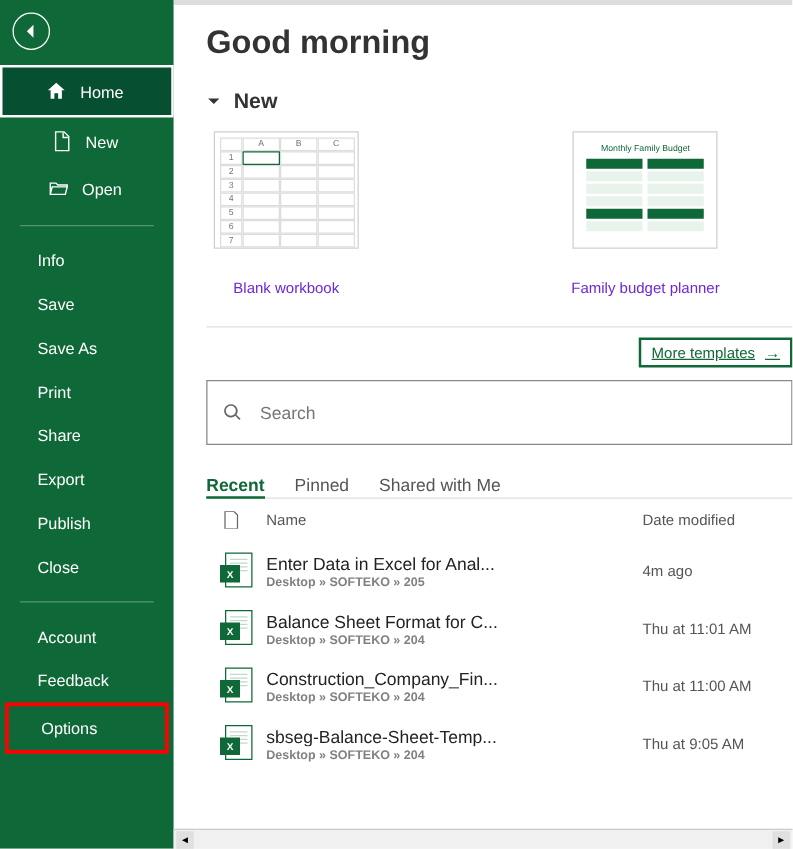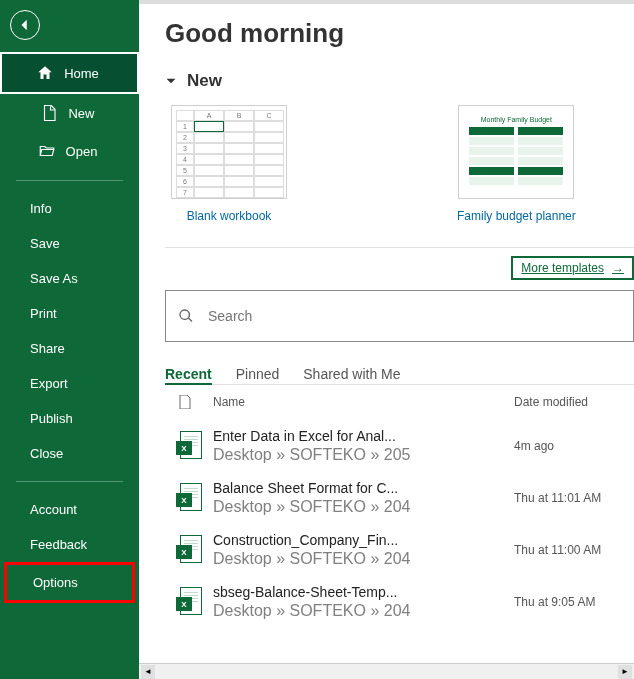--- a/index.html
+++ b/index.html
@@ -22,21 +22,21 @@
 .greeting { font-size: 26px; font-weight: 600; color: #333; padding: 14px 0 10px 26px; }
 
 .section { padding: 0 0 0 26px; }
 .section-head { display: flex; align-items: center; gap: 10px; margin: 12px 0 14px 0; cursor: pointer; }
 .section-head svg { width: 12px; height: 12px; fill: #333; }
 .section-head span { font-size: 17px; font-weight: 600; color: #333; }
 
 .templates { display: flex; gap: 170px; padding-left: 6px; }
 .template { display: flex; flex-direction: column; align-items: center; cursor: pointer; }
 .tpl-thumb { width: 116px; height: 94px; border: 1px solid #d0d0d0; background: #fff; padding: 4px; font-size: 7px; color: #888; }
-.tpl-label { font-size: 12px; margin-top: 10px; color: #0369a1; }
+.tpl-label { font-size: 12px; margin-top: 24px; color: #6d28d9; }
 .tpl-blank { display: grid; grid-template-columns: 18px 30px 30px 30px; grid-auto-rows: 11px; }
 .tpl-blank div { border: 0.5px solid #ddd; display:flex; align-items:center; justify-content:center; font-size:7px; color:#777;}
 .tpl-blank .colh { background:#fff; }
 .tpl-blank .sel { border: 1px solid #0e6837; background:#fff;}
 .tpl-budget-img { width:100%; height:100%; background:#fff; padding:6px; }
 .tpl-budget-title { font-size:7px; color:#0e6837; text-align:center; margin-bottom:4px;}
 .tpl-budget-row { display:flex; gap:4px; margin-bottom:2px;}
 .tpl-budget-block { flex:1; height:8px; background:#e8f3ec;}
 .tpl-budget-block.dark { background:#0e6837;}
 
@@ -57,21 +57,21 @@
 .file-header .col-date { width:120px;}
 
 .file-row { display:flex; align-items:center; padding:8px 0; cursor:pointer;}
 .file-icon { width:48px; display:flex; justify-content:center;}
 .file-icon-box { width:26px; height:30px; position:relative;}
 .file-icon-page { width:22px; height:28px; background:#fff; border:1px solid #0e6837; position:absolute; right:0; top:0;}
 .file-icon-page::before{content:'';position:absolute;top:4px;left:3px;right:3px;height:1px;background:#c0dacb;box-shadow:0 3px 0 #c0dacb,0 6px 0 #c0dacb,0 9px 0 #c0dacb;}
 .file-icon-badge { position:absolute; left:0; top:10px; width:16px; height:14px; background:#0e6837; color:#fff; font-size:8px; font-weight:bold; display:flex; align-items:center; justify-content:center;}
 .file-info { flex:1; min-width:0;}
 .file-name { font-size:14px; color:#222; white-space:nowrap; overflow:hidden; text-overflow:ellipsis;}
-.file-path { font-size:16px; color:#808080; margin-top:2px;}
+.file-path { font-size:10px; color:#808080; margin-top:2px;font-weight:bold;}
 .file-date { width:120px; font-size:12px; color:#555;}
 
 .hscroll { position:absolute; bottom:0; left:139px; right:0; height:16px; background:#f0f0f0; border-top:1px solid #ccc; display:flex; align-items:center; justify-content:space-between; padding:0 2px;}
 .hscroll-btn { width:14px; height:14px; background:#e0e0e0; display:flex; align-items:center; justify-content:center; font-size:8px; cursor:pointer;}
 .watermark { position:absolute; right:20px; bottom:2px; font-size:9px; color:#999;}
 </style>
 </head>
 <body>
 
 <div class="sidebar">

